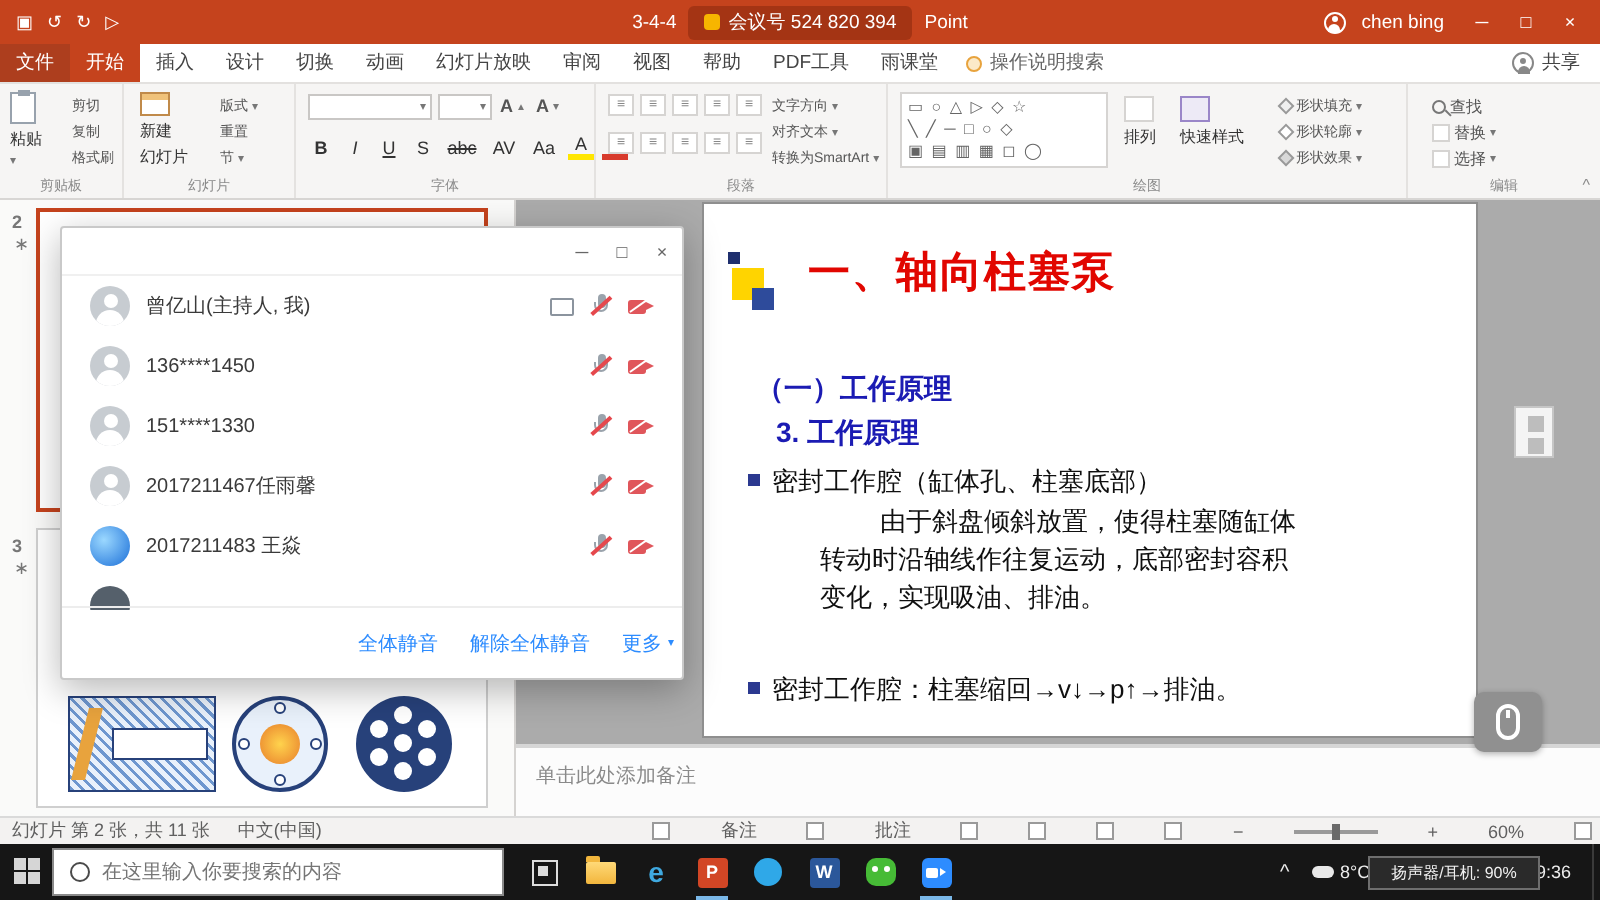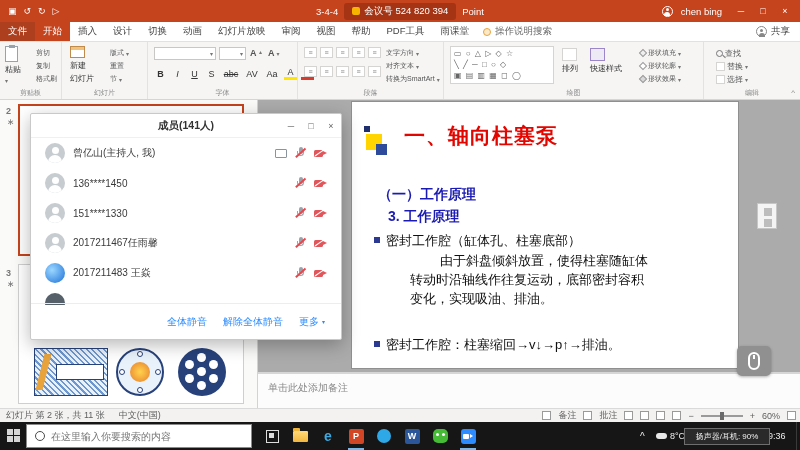--- a/index.html
+++ b/index.html
@@ -74,35 +74,35 @@
 .avatar.dark{background:#55606B}
 .mic{position:relative;width:11px;height:12px;display:inline-block;flex:none}
 .mic b{position:absolute;left:3.5px;top:0;width:4px;height:7px;background:#9AA3AC;border-radius:2px}
 .mic u{position:absolute;left:2px;top:4px;width:7px;height:5px;border:1px solid #9AA3AC;border-top:none;border-radius:0 0 4px 4px}
 .mic s{position:absolute;left:-1px;top:5px;width:13px;height:1.5px;background:#E5484D;transform:rotate(-42deg)}
 .cam{position:relative;width:13px;height:10px;display:inline-block;flex:none}
 .cam b{position:absolute;left:0;top:1.5px;width:9px;height:7px;background:#E0565B;border-radius:1.5px}
 .cam i{position:absolute;right:0;top:2.5px;width:0;height:0;border-top:2.5px solid transparent;border-bottom:2.5px solid transparent;border-left:4px solid #E0565B}
 .cam s{position:absolute;left:0;top:4px;width:12px;height:1.4px;background:#fff;transform:rotate(-35deg)}
 .screen-ic{width:12px;height:9px;border:1.3px solid #8B949E;border-radius:1px;display:inline-block;flex:none}
-.mfoot{position:absolute;left:0;right:0;bottom:0;height:36px;border-top:1px solid #EDEDED;display:flex;align-items:center;justify-content:flex-end;gap:16px;padding-right:16px}
+.mfoot{position:absolute;left:0;right:0;bottom:0;height:36px;border-top:1px solid #EDEDED;display:flex;align-items:center;justify-content:flex-end;gap:16px;padding-right:4px}
 .flink{font-size:10px;color:#2D8CFF;display:flex;align-items:center;gap:3px;cursor:default}
 
 #diagram{left:30px;top:344px;width:212px;height:56px;z-index:2}
 .hatch{background:repeating-linear-gradient(45deg,#6E97CF 0 1.5px,#E9F1FB 1.5px 4px);border:1px solid #27417A;position:absolute}
 
 #sidepanel{left:757px;top:203px;width:20px;height:26px;background:#F4F4F4;border:1px solid #C6C6C6;z-index:3}
 #sidepanel i{position:absolute;left:6px;width:8px;height:8px;background:#BDBDBD}
 #mousew{left:737px;top:346px;width:34px;height:30px;background:#909090;border-radius:5px;box-shadow:0 1px 3px rgba(0,0,0,.3);z-index:6}
 #mousew b{position:absolute;left:11px;top:6px;width:12px;height:18px;border:2px solid #fff;border-radius:6px}
 #mousew i{position:absolute;left:16.2px;top:9px;width:1.6px;height:4px;background:#fff}
 
 #status{left:0;top:408px;width:800px;height:14px;background:#F3F2F1;border-top:1px solid #DADADA;display:flex;align-items:center;font-size:9px;color:#5F5F5F;z-index:9}
 #status .lft{display:flex;gap:14px;margin-left:6px}
-#status .rgt{margin-left:auto;display:flex;align-items:center;gap:7px;margin-right:4px}
+#status .rgt{margin-left:auto;display:flex;align-items:center;gap:25px;margin-right:4px}
 .stile{width:9px;height:9px;border:1px solid #9A9A9A;display:inline-block;background:#fff}
 .zslider{width:42px;height:2px;background:#9A9A9A;position:relative;display:inline-block}
 .zslider i{position:absolute;left:19px;top:-3px;width:4px;height:8px;background:#6A6A6A}
 
 #taskbar{left:0;top:422px;width:800px;height:28px;background:#161616;z-index:20}
 #startbtn{position:absolute;left:7px;top:7px;width:14px;height:14px;display:grid;grid-template-columns:6px 6px;grid-template-rows:6px 6px;gap:1px}
 #startbtn i{background:#D6D6D6}
 #tsearch{position:absolute;left:26px;top:2px;width:226px;height:24px;background:#fff;border:1px solid #8A8A8A;display:flex;align-items:center;gap:6px;padding:0 8px}
 #tsearch .ring{width:10px;height:10px;border-radius:50%;border:1.5px solid #4A4A4A;flex:none}
 #tsearch input{border:none;outline:none;background:transparent;font-size:10px;color:#444;width:180px;font-family:inherit}
@@ -409,21 +409,20 @@
     <b></b>
     <i></i>
   </div>
 
 <div class="abs" id="notes">
   <span>单击此处添加备注</span>
 </div>
 
 <div class="abs" id="mdlg">
   <div class="dtitle">
-    <span class="t">成员(141人)</span>
     <span class="dctl">
       <span>─</span>
       <span>□</span>
       <span>×</span>
     </span>
   </div>
   <div class="mlist">
     <div class="mrow">
       <span class="avatar">
           <b></b>

